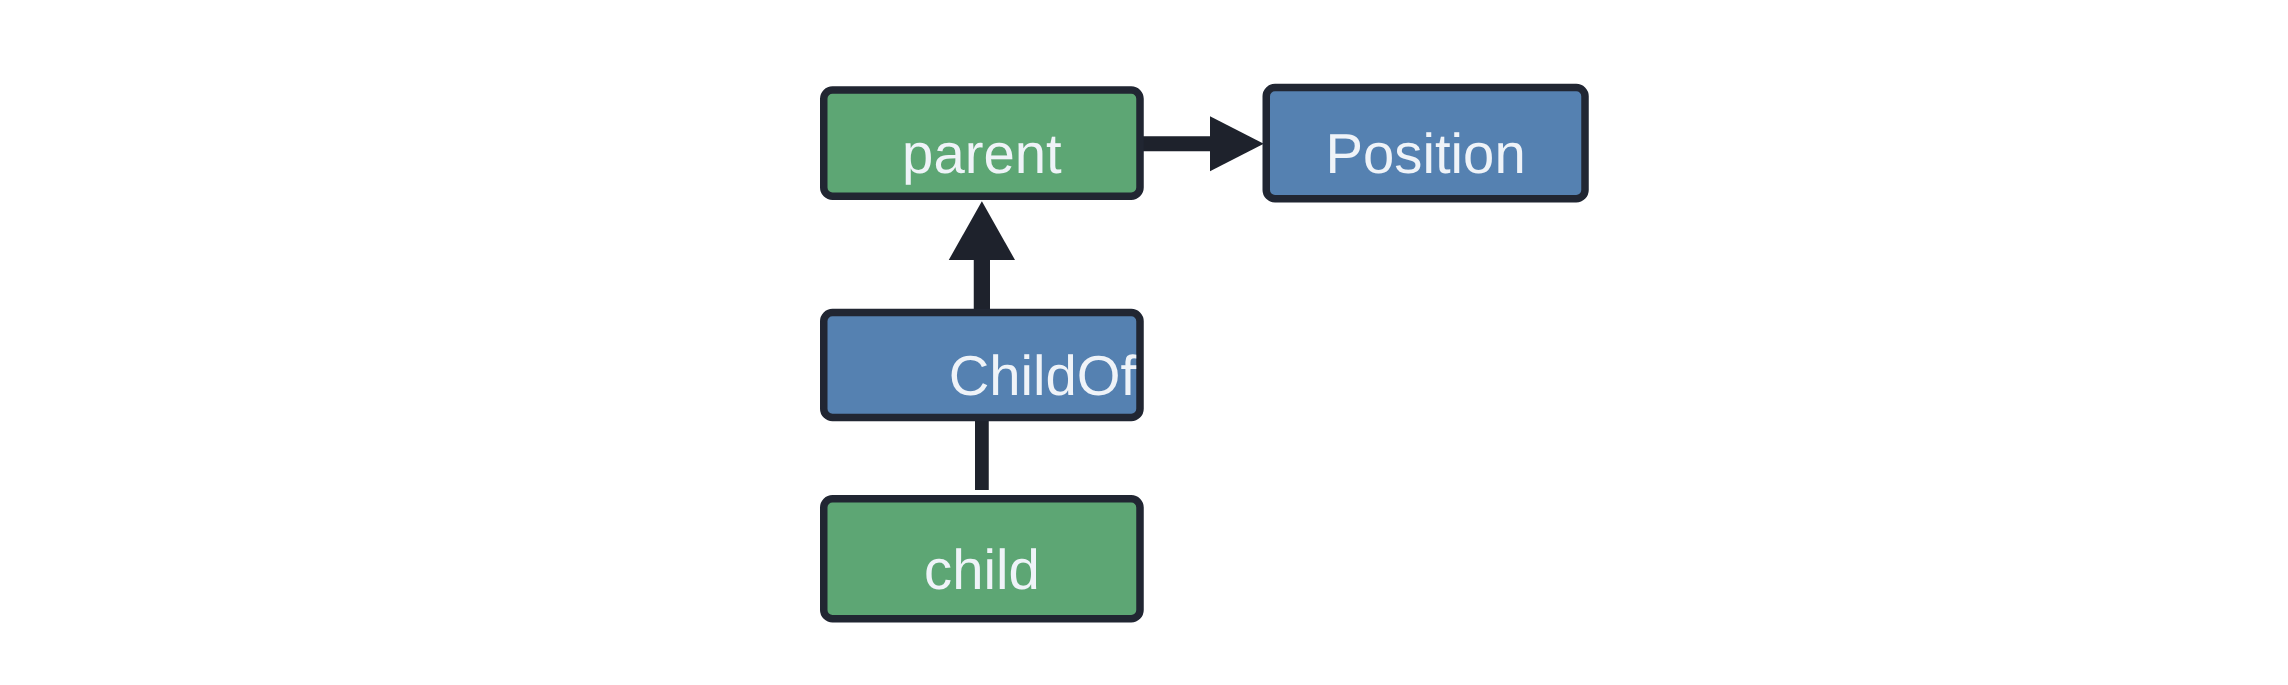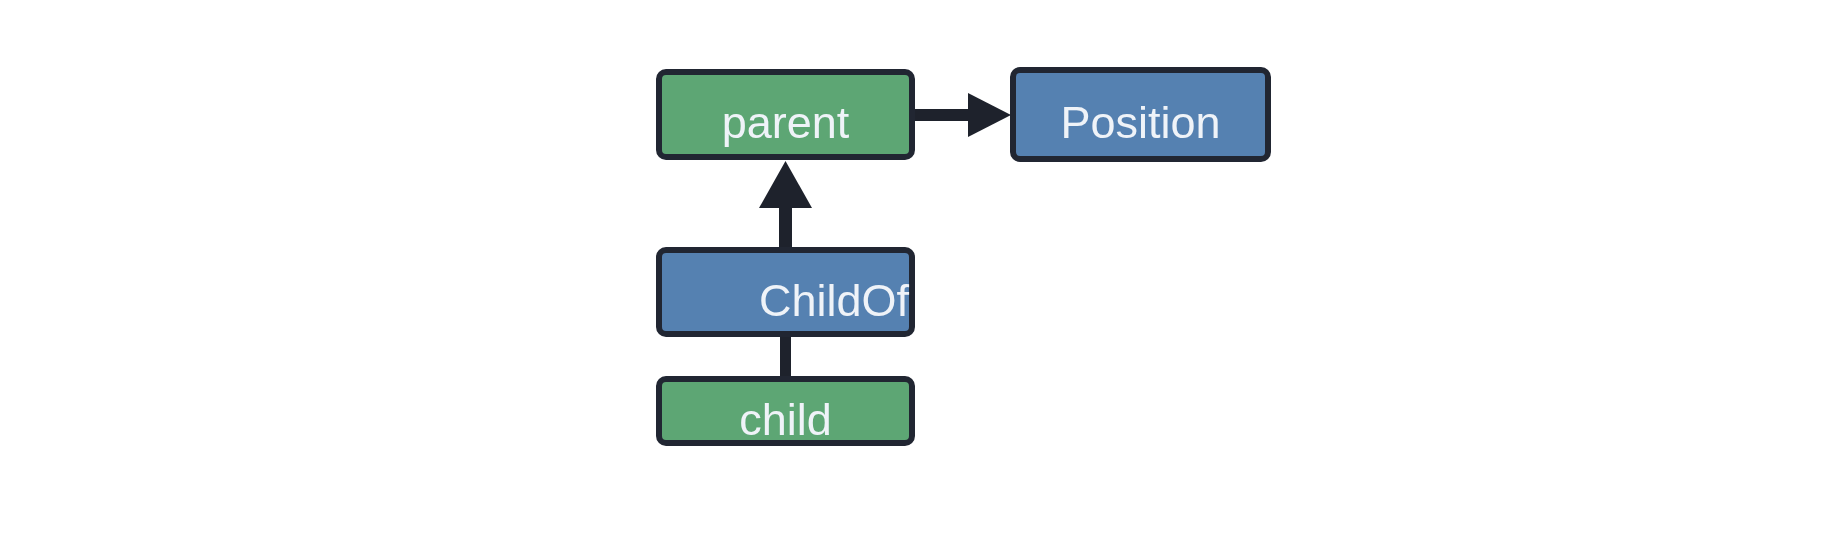--- a/index.html
+++ b/index.html
@@ -39,21 +39,21 @@
   }
   .node.entity {
     background: var(--entity-fill, #5da674);
   }
   .node.component {
     background: var(--component-fill, #5581b1);
   }
   #node-parent   { left: 656px;  top: 69px;  width: 259px; height: 91px; }
   #node-position { left: 1010px; top: 67px;  width: 261px; height: 95px; }
   #node-childof  { left: 656px;  top: 247px; width: 259px; height: 90px; justify-content: flex-end; }
-  #node-child    { left: 656px;  top: 376px; width: 259px; height: 70px; }
+  #node-child    { left: 656px;  top: 396px; width: 259px; height: 102px; }
   .label {
     display: inline-block;
     margin-top: 16px;
   }
 </style>
 </head>
 <body>
 
 <div class="canvas">
 

